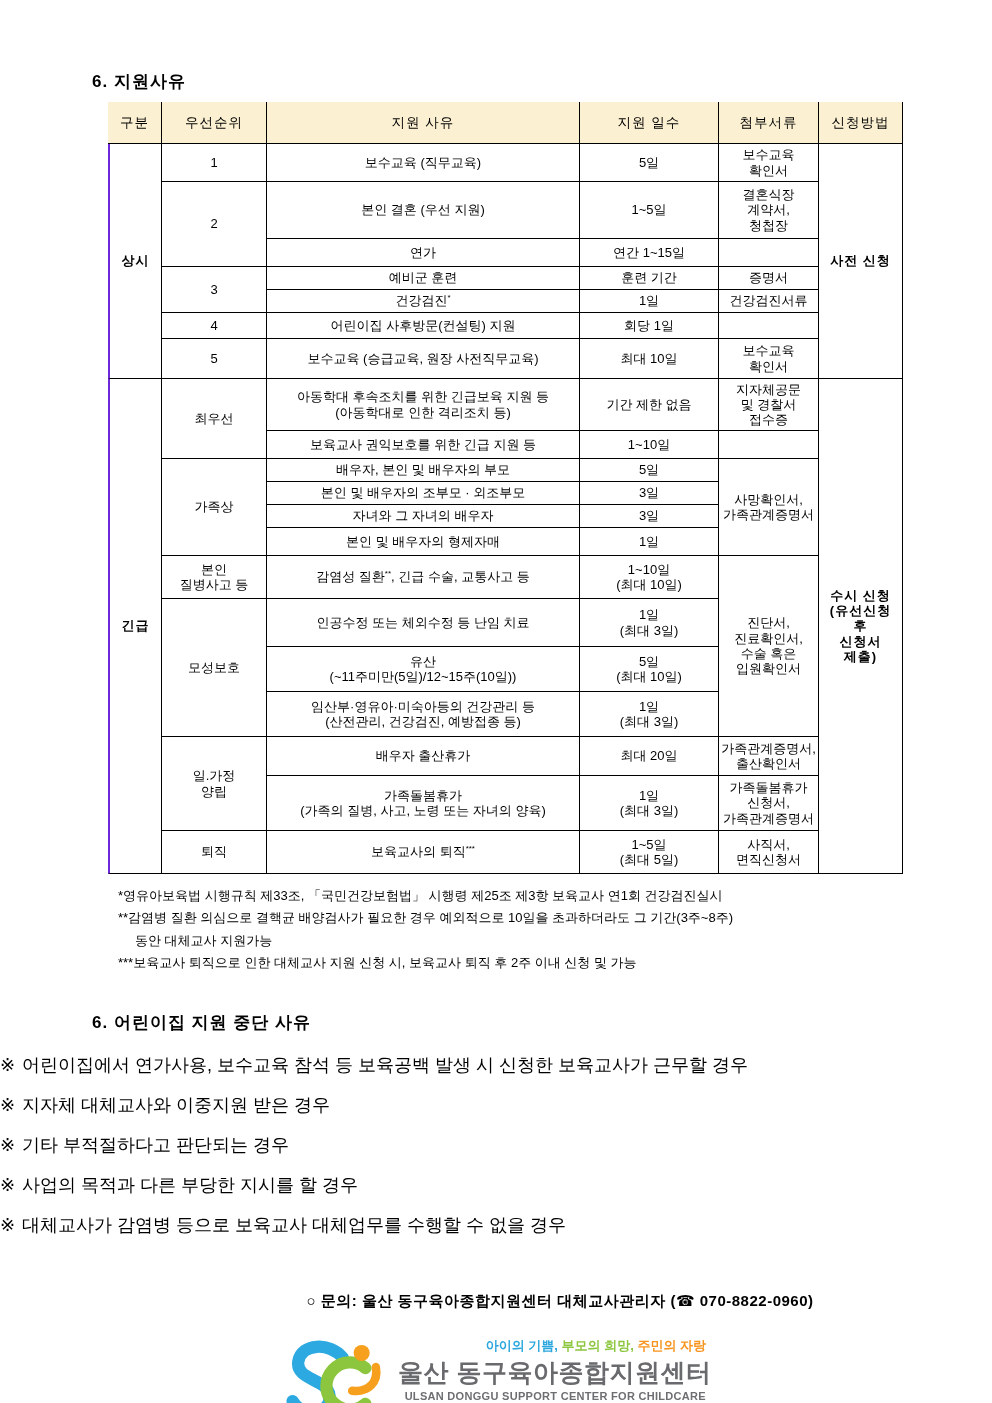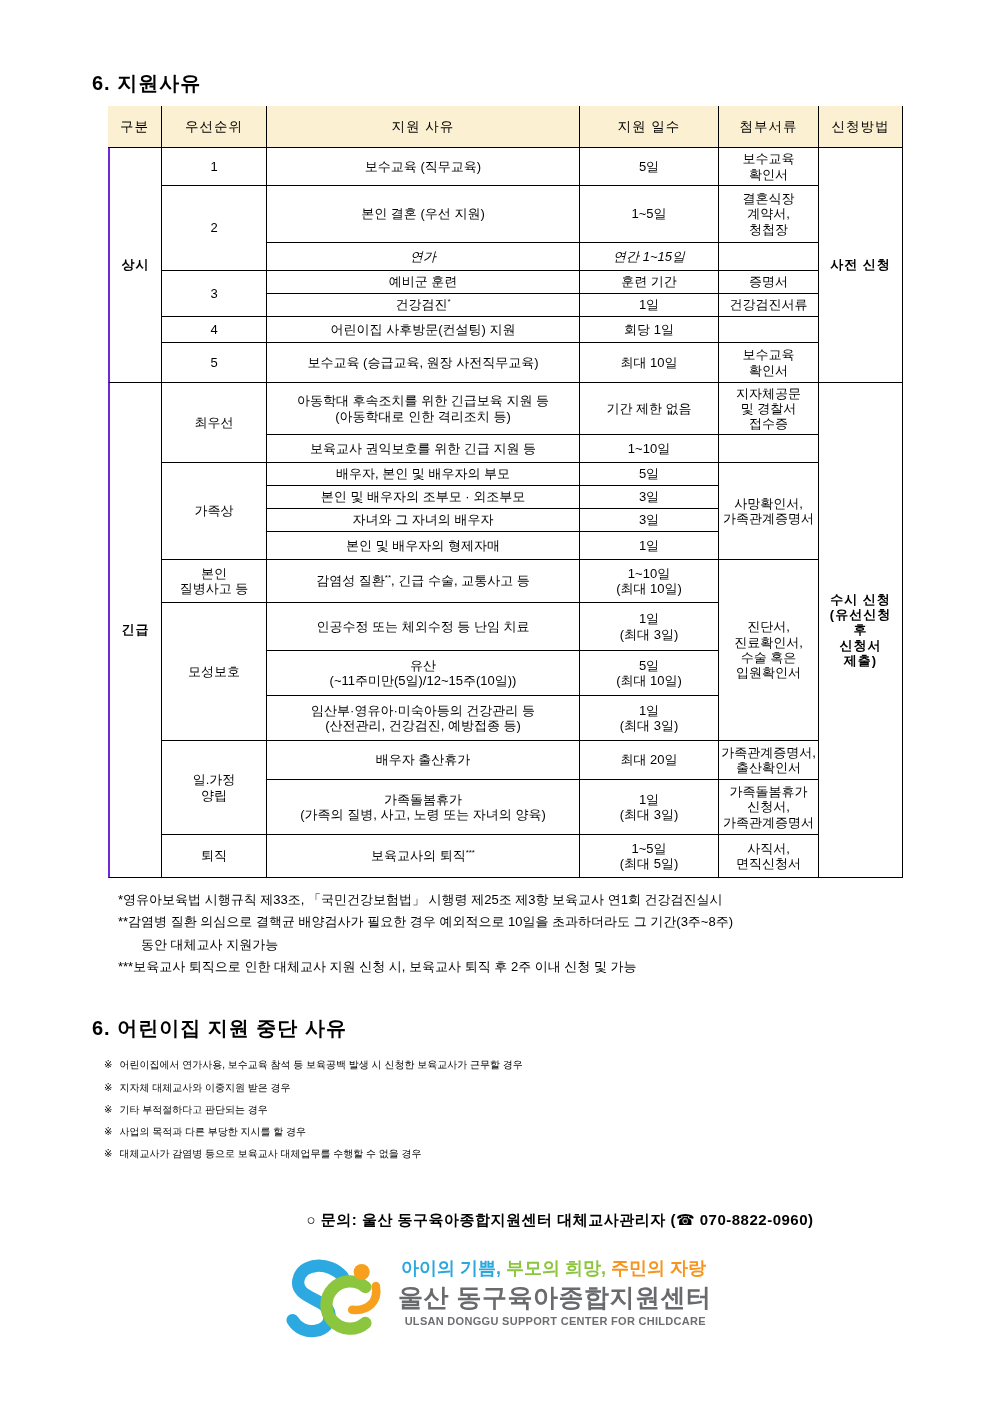--- a/index.html
+++ b/index.html
@@ -1,21 +1,21 @@
 <!DOCTYPE html>
 <html lang="ko"><head>
 <meta charset="utf-8">
 <style>
   html,body{margin:0;padding:0;background:#ffffff;}
   body{
     width:992px;height:1403px;position:relative;
     font-family:"Liberation Sans","DejaVu Sans",sans-serif;
     color:#000;
   }
-  .title{font-size:20px;font-weight:bold;letter-spacing:1px;}
+  .title{font-size:17px;font-weight:bold;letter-spacing:1px;}
   #title6{margin:70px 0 9px 92px;}
   #title7{margin:37px 0 12px 92px;}
 
   
   table.support{
     border-collapse:separate;border-spacing:0;
     margin-left:108px;width:795px;table-layout:fixed;
     font-size:13px;line-height:1.18;
   }
   table.support td{
@@ -32,35 +32,35 @@
   }
   td.col0{border-right:2px solid #000;}
   td.cat{border-left:2px solid #6d28d9;border-right:2px solid #000;font-weight:bold;letter-spacing:1px;}
   td.method{border-right:none;font-weight:bold;letter-spacing:1px;}
   td.dotb{border-bottom:1px dotted #000;}
   td.secb{border-bottom:2px solid #000;}
   sup{font-size:8px;line-height:0;}
 
   
   .footnotes{margin:11px 0 0 118px;width:770px;font-size:13px;line-height:1.72;}
-  .fn-cont{margin-left:23px;}
-
-  
-  .bullets{margin-left:104px;width:820px;font-size:10px;line-height:2.22;}
+  .fn-cont{margin-left:17px;}
+
+  
+  .bullets{width:820px;font-size:18px;line-height:2.22;}
   .bullet-char{margin-right:7px;}
 
   
   .contact{margin:46px 0 16px 210px;width:700px;text-align:center;
     font-size:15px;font-weight:bold;letter-spacing:0.5px;}
 
   
   .logo{margin-top:26px;display:flex;justify-content:center;align-items:flex-start;}
   .logo-mark{width:104px;height:82px;margin-right:8px;flex:0 0 auto;}
   .logo-text{width:308px;text-align:right;}
-  .logo-tagline{font-size:18px;font-weight:bold;white-space:nowrap;letter-spacing:0px;}
+  .logo-tagline{font-size:13px;font-weight:bold;white-space:nowrap;letter-spacing:0px;}
   .logo-kr{font-size:25px;font-weight:bold;color:#696a6d;letter-spacing:0.5px;margin-top:1px;white-space:nowrap;}
   .logo-en{font-size:11px;font-weight:bold;color:#6d6e71;letter-spacing:0.3px;margin-top:1px;white-space:nowrap;}
 </style>
 </head>
 <body>
 
 <div class="title" id="title6">6. 지원사유</div>
 
 <table class="support">
   <colgroup>
@@ -87,21 +87,21 @@
         <td>5일</td>
         <td>보수교육<br>확인서</td>
         <td rowspan="7" class="method">사전 신청</td>
       </tr>
       <tr style="height: 57px;">
         <td rowspan="2">2</td>
         <td class="dotb">본인 결혼 (우선 지원)</td>
         <td class="dotb">1~5일</td>
         <td class="dotb">결혼식장<br>계약서,<br>청첩장</td>
       </tr>
-      <tr style="height: 28px; font-style: italic;">
+      <tr style="height: 28px;">
         <td>연가</td>
         <td>연간 1~15일</td>
         <td></td>
       </tr>
       <tr style="height: 23px;">
         <td rowspan="2">3</td>
         <td class="dotb">예비군 훈련</td>
         <td class="dotb">훈련 기간</td>
         <td class="dotb">증명서</td>
       </tr>

